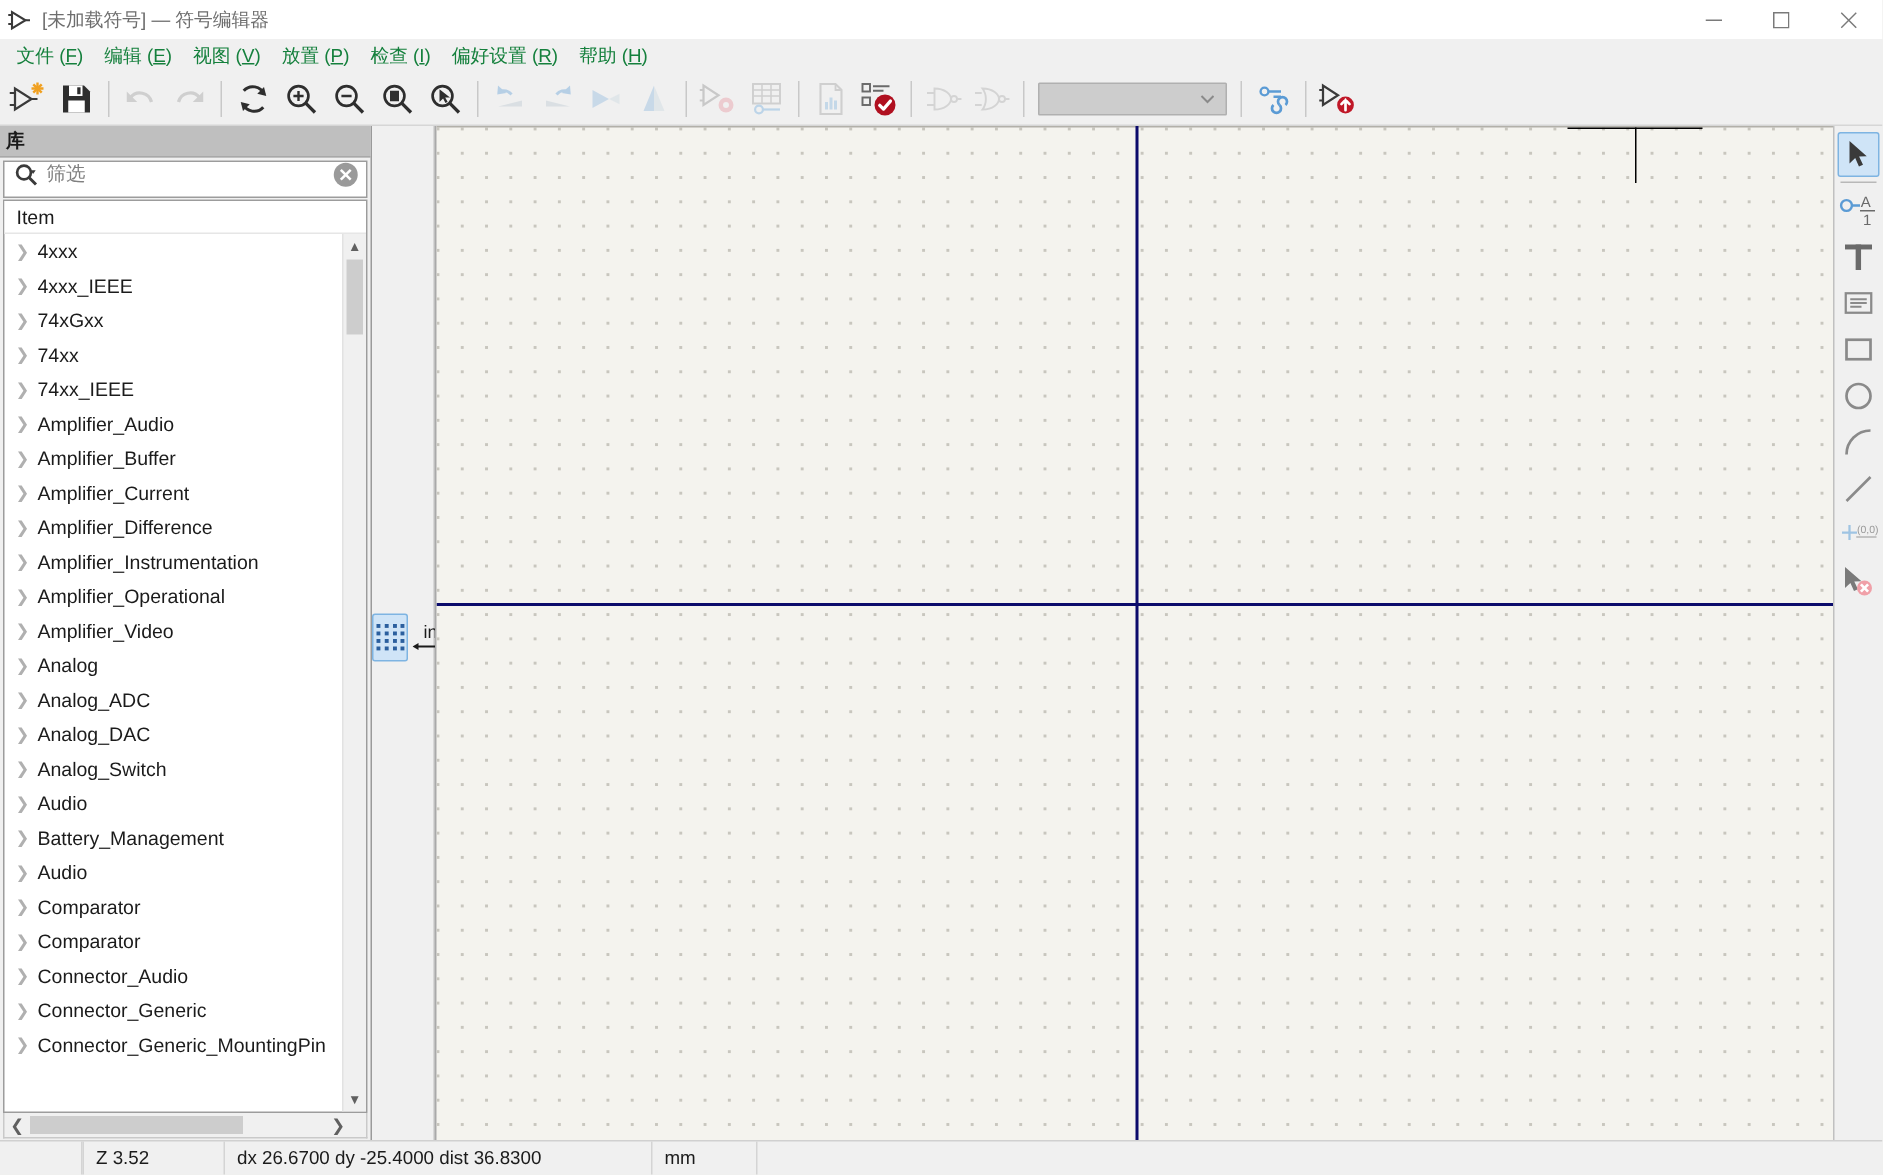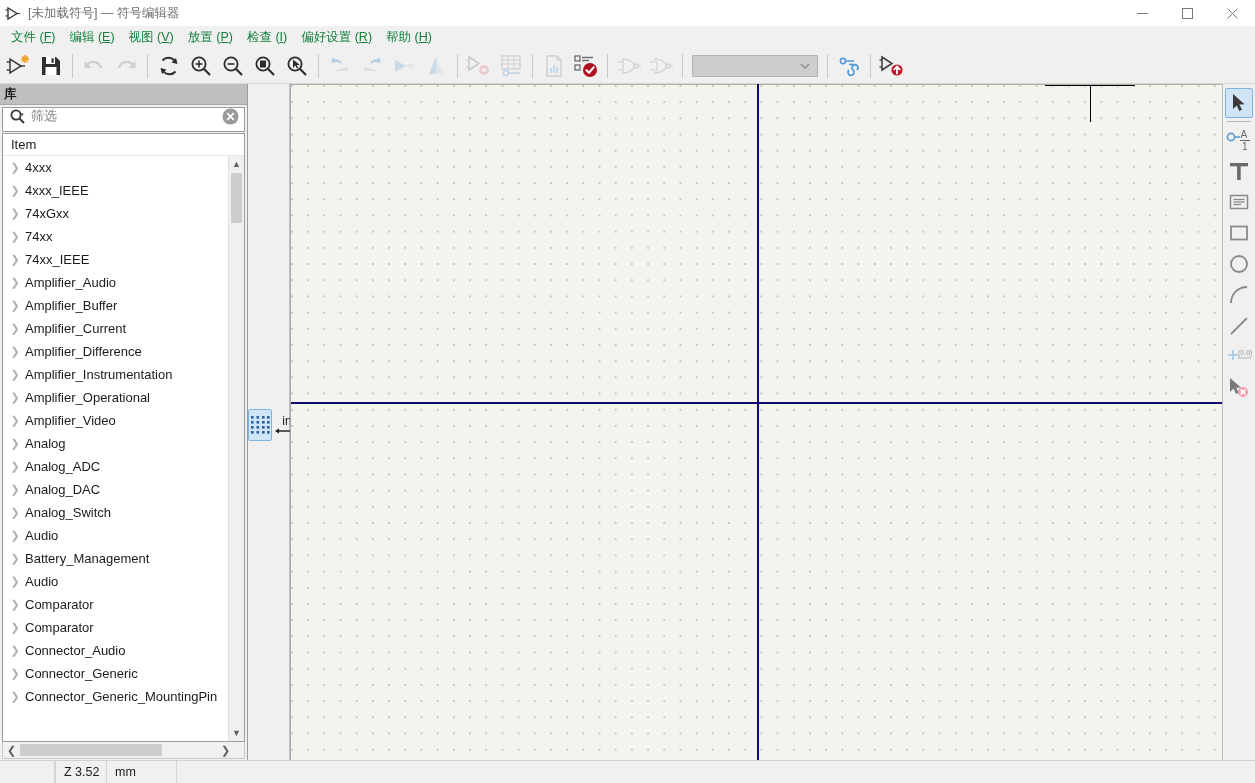--- a/index.html
+++ b/index.html
@@ -732,18 +732,19 @@
           <line x1="13.6" y1="12.6" x2="18.4" y2="17.4" stroke="#ffffff" stroke-width="1.8"></line>
           <line x1="18.4" y1="12.6" x2="13.6" y2="17.4" stroke="#ffffff" stroke-width="1.8"></line>
         </svg>
       </div>
     </div>
 
   </div>
 
   <div class="statusbar">
     <div class="st-cell" style="width:55px;"></div>
-    <div class="st-cell first" style="width:52px;">Z 3.52</div>
+    <div class="st-cell first" style="width:95px;">Z 3.52</div>
+    <div class="st-cell" style="width:285px;">dx 26.6700  dy -25.4000  dist 36.8300</div>
     <div class="st-cell" style="width:70px;">mm</div>
     <div class="st-cell" style="flex:1 1 auto;border-right:none;"></div>
   </div>
 
 </div>
 
 </body></html>

